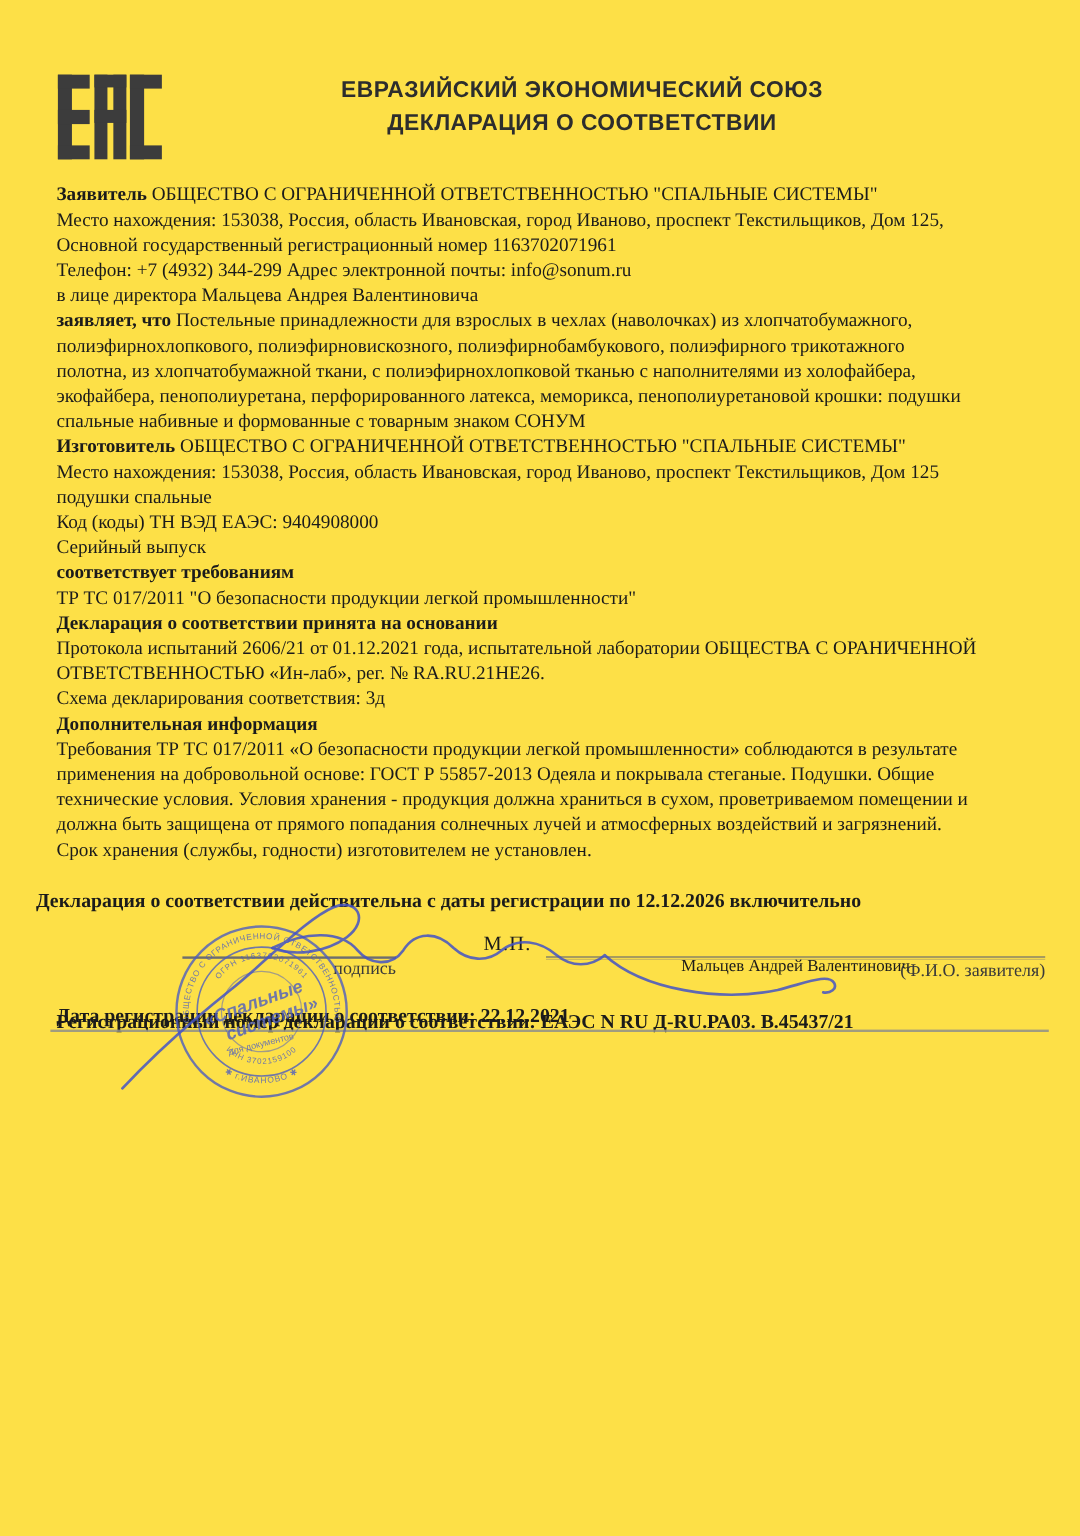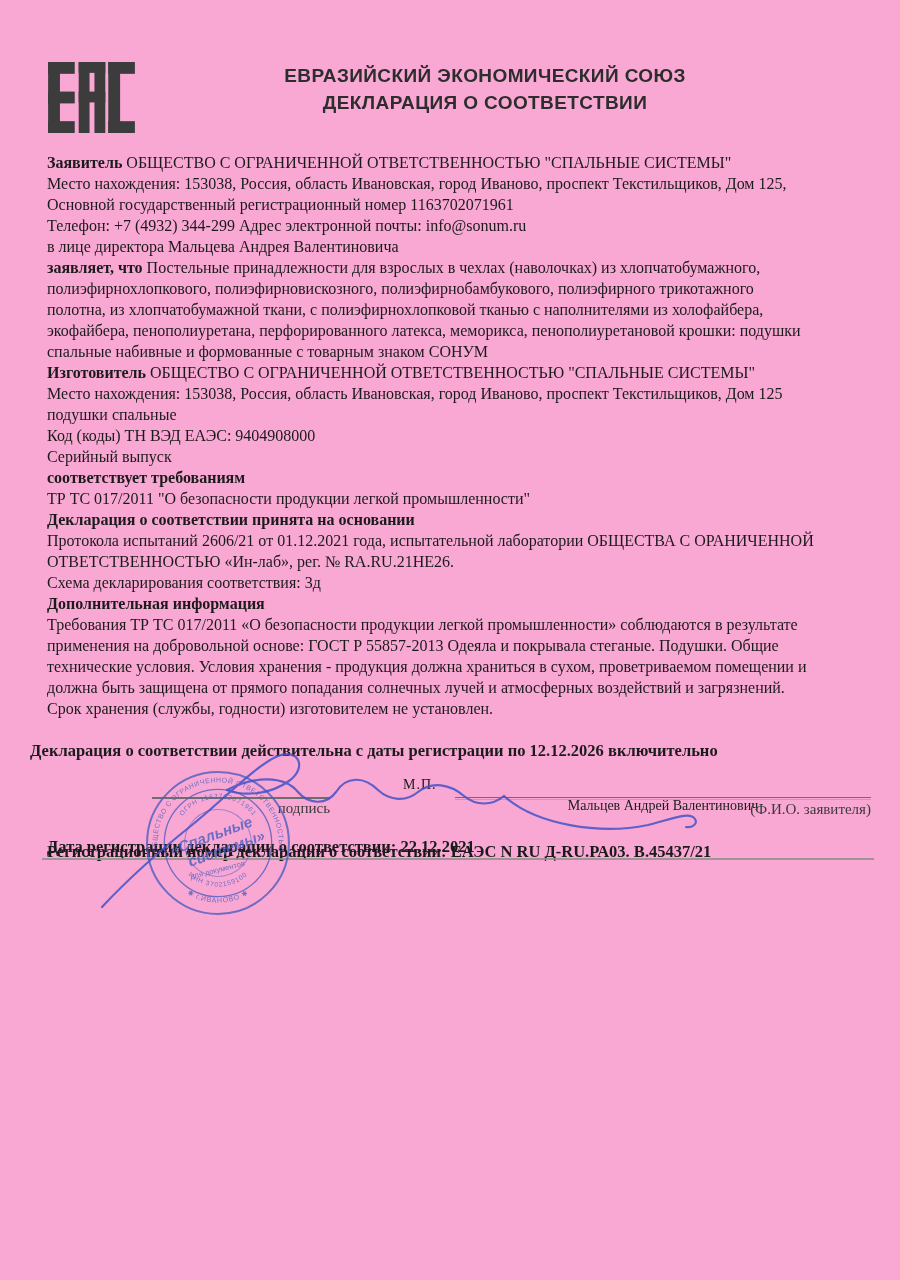--- a/index.html
+++ b/index.html
@@ -1,18 +1,18 @@
 <!DOCTYPE html>
 <html><head>
 <meta charset="utf-8">
 <style>
   html,body { margin:0; padding:0; background:#ffffff; }
   .page {
     position:relative; width:900px; height:1280px; margin:0 auto;
-    background:#f9a8d4; overflow:hidden;
+    background:#fde047; overflow:hidden;
     font-family:"Liberation Serif","DejaVu Serif",serif; color:#1b1b1b;
   }
   
   .eac-logo { position:absolute; left:48px; top:62px; width:87px; height:71px; }
   .doc-title {
     position:absolute; left:70px; right:0; top:62px; text-align:center;
     font-family:"Liberation Sans","DejaVu Sans",sans-serif;
     font-weight:700; font-size:19px; line-height:27px; color:#2d2d2d; letter-spacing:0.4px;
   }
   
@@ -27,21 +27,21 @@
   .reg-line { position:absolute; left:47px; font-weight:700; font-size:16.5px; white-space:nowrap; }
   .reg-number { top:814px;margin-top:28px; }
   .reg-date { top:837px; }
   
   .sig-rule { position:absolute; border-top:2px solid #6e6e6e; height:0; }
   .sig-rule.left-sign { left:152px; top:797px; width:178px; }
   .sig-rule.name-rule { left:455px; top:797px; width:416px; border-top-width:1.5px; box-shadow:0 2px 0 rgba(120,120,120,.35); }
   .small-caption { position:absolute; font-size:15px; color:#3a3a3a; text-align:right; }
   .cap-sign { left:152px; top:800px; width:178px; }
   .cap-fio { left:455px; top:801px; width:416px; }
-  .mp-label { position:absolute; left:403px; top:777px; font-size:14px; letter-spacing:1px; }
+  .mp-label { position:absolute; left:403px; top:777px; font-size:17px; letter-spacing:1px; }
   .declarant-name { position:absolute; left:455px; top:798px; width:416px; text-align:center; font-size:14px; white-space:nowrap; }
   
   .section-divider { position:absolute; left:42px; right:26px; top:858px; height:2px; background:#8f8f8a; opacity:.85; }
   
   .stamp-svg { position:absolute; left:141px; top:766px; width:154px; height:154px; }
   .stamp-svg text { font-family:"Liberation Sans","DejaVu Sans",sans-serif; }
   .stamp-script { font-family:"Liberation Serif","DejaVu Serif",serif; font-style:italic; font-weight:700; }
   .signature-svg { position:absolute; left:88px; top:737px; width:720px; height:190px; }
 </style>
 </head>

